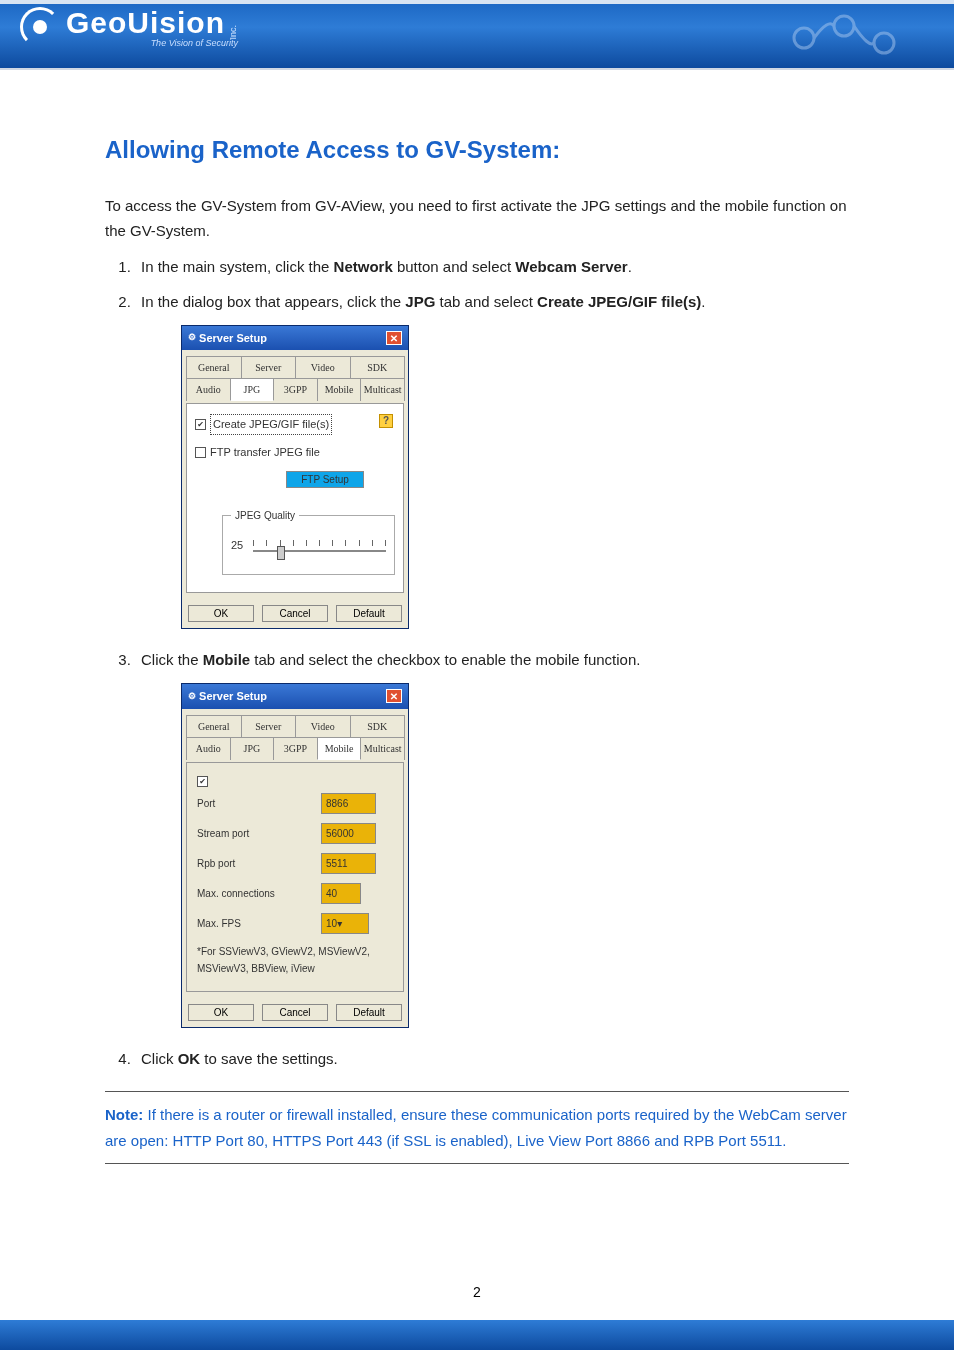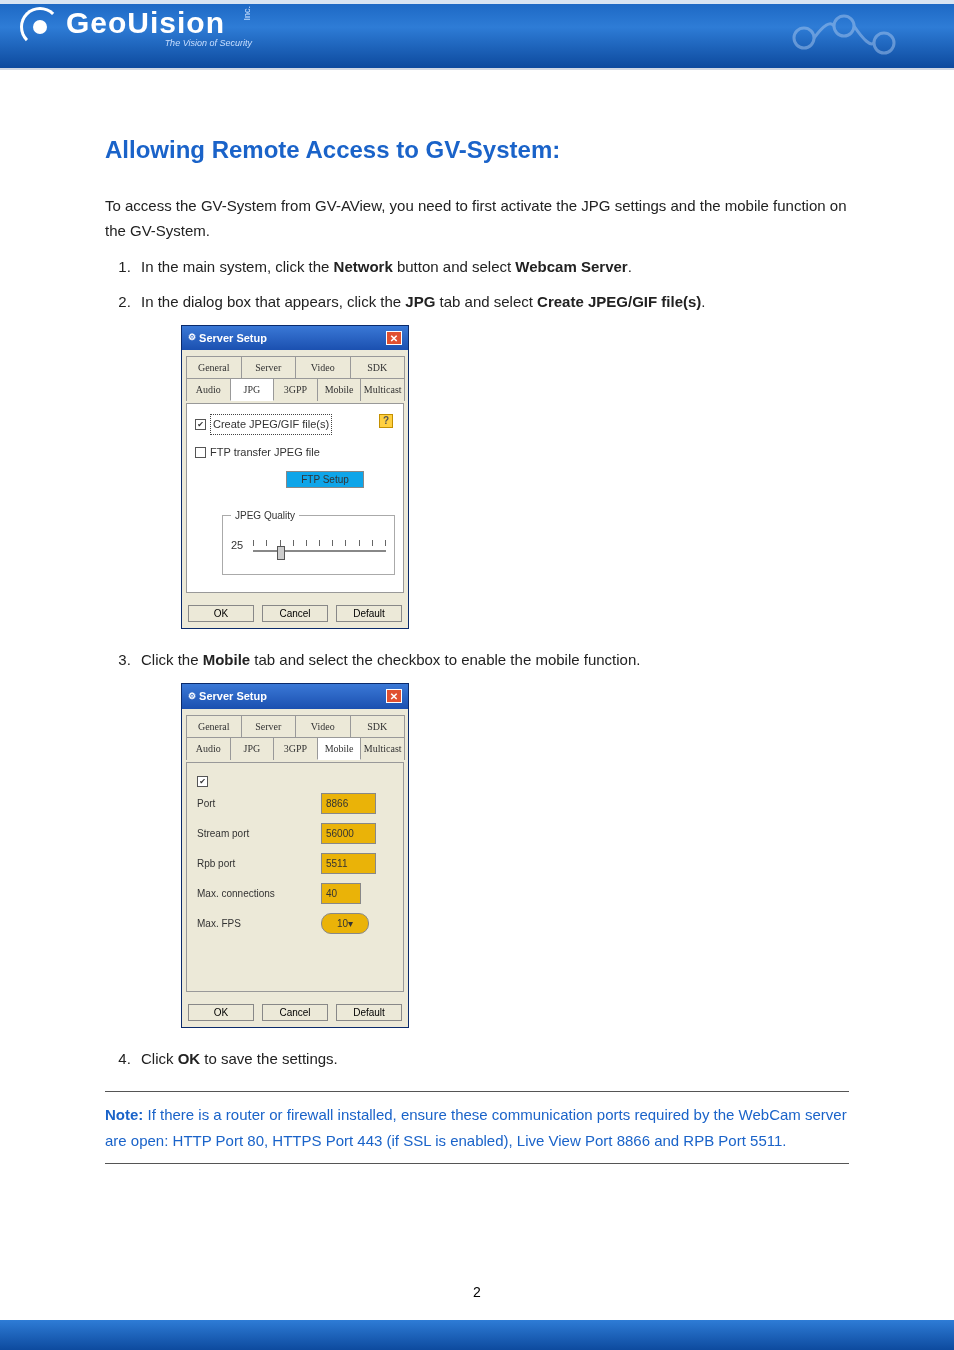--- a/index.html
+++ b/index.html
@@ -52,21 +52,21 @@
   .page-num { position:absolute; bottom:50px; left:0; right:0; text-align:center; font-size:14px;}
   .footer-bar{ position:absolute; bottom:0; left:0; right:0; height:30px; background:linear-gradient(#2e7cd6,#0d4a9e);}
 </style>
 </head>
 <body>
 
 <div class="header-bar">
   <div class="logo-wrap">
     <div class="logo-mark"></div>
     <div class="logo-text">
-      <div style="display:flex;align-items:flex-start;gap:14px;">
+      <div style="display:flex;align-items:flex-end;">
         <span class="brand">GeoUision</span>
         <span class="inc">Inc.</span>
       </div>
       <span class="tagline">The Vision of Security</span>
     </div>
   </div>
   <div class="corner-deco">
     <svg viewBox="0 0 150 55">
         <g stroke="#a8c7ee" stroke-width="3" fill="none">
           <circle cx="30" cy="30" r="10"></circle>
@@ -198,25 +198,26 @@
           <div class="field-row">
             <label>Rpb port</label>
             <span class="val">5511</span>
           </div>
           <div class="field-row">
             <label>Max. connections</label>
             <span class="val" style="width:40px;">40</span>
           </div>
           <div class="field-row">
             <label>Max. FPS</label>
-            <span class="val" style="width:48px;display:flex;justify-content:center;border-radius:10px;">
+            <span class="val" style="width:48px;display:flex;justify-content:flex-start;">
               <span>10</span>
               <span>▾</span>
             </span>
           </div>
+          <div class="small-note">*For SSViewV3, GViewV2, MSViewV2, MSViewV3, BBView, iView</div>
         </div>
         <div class="dlg-buttons">
           <button>OK</button>
           <button>Cancel</button>
           <button>Default</button>
         </div>
       </div>
     </li>
 
     <li>

